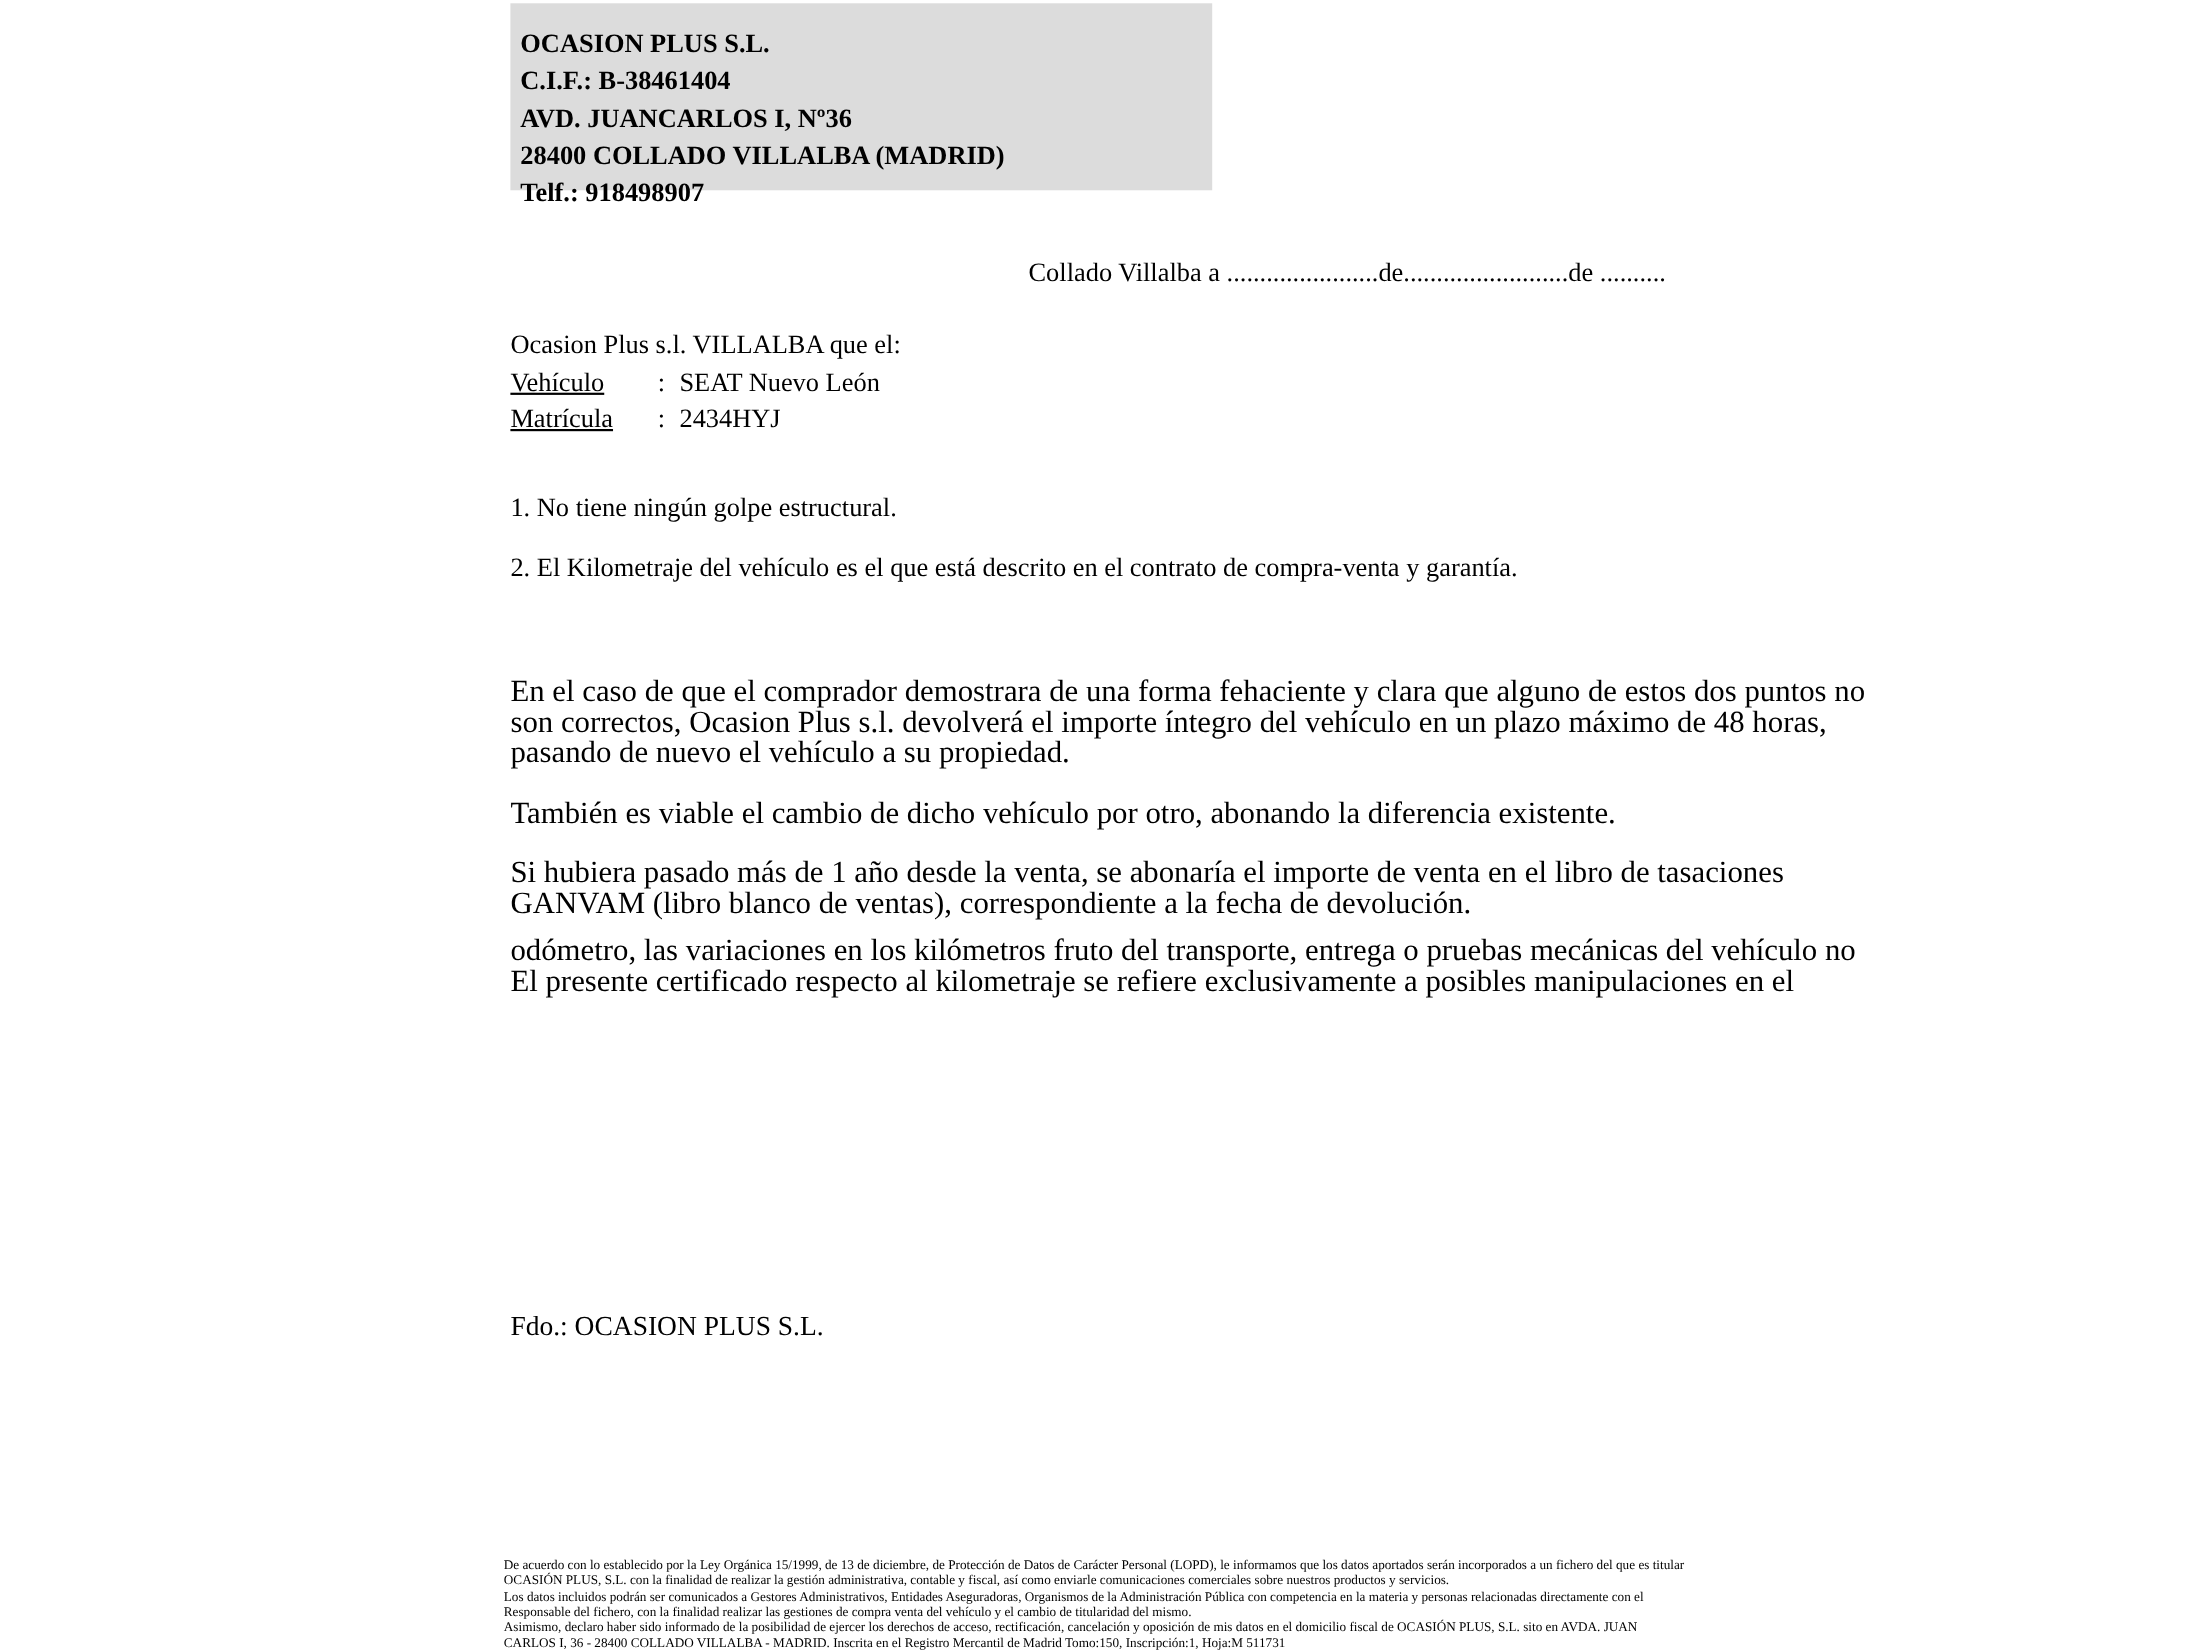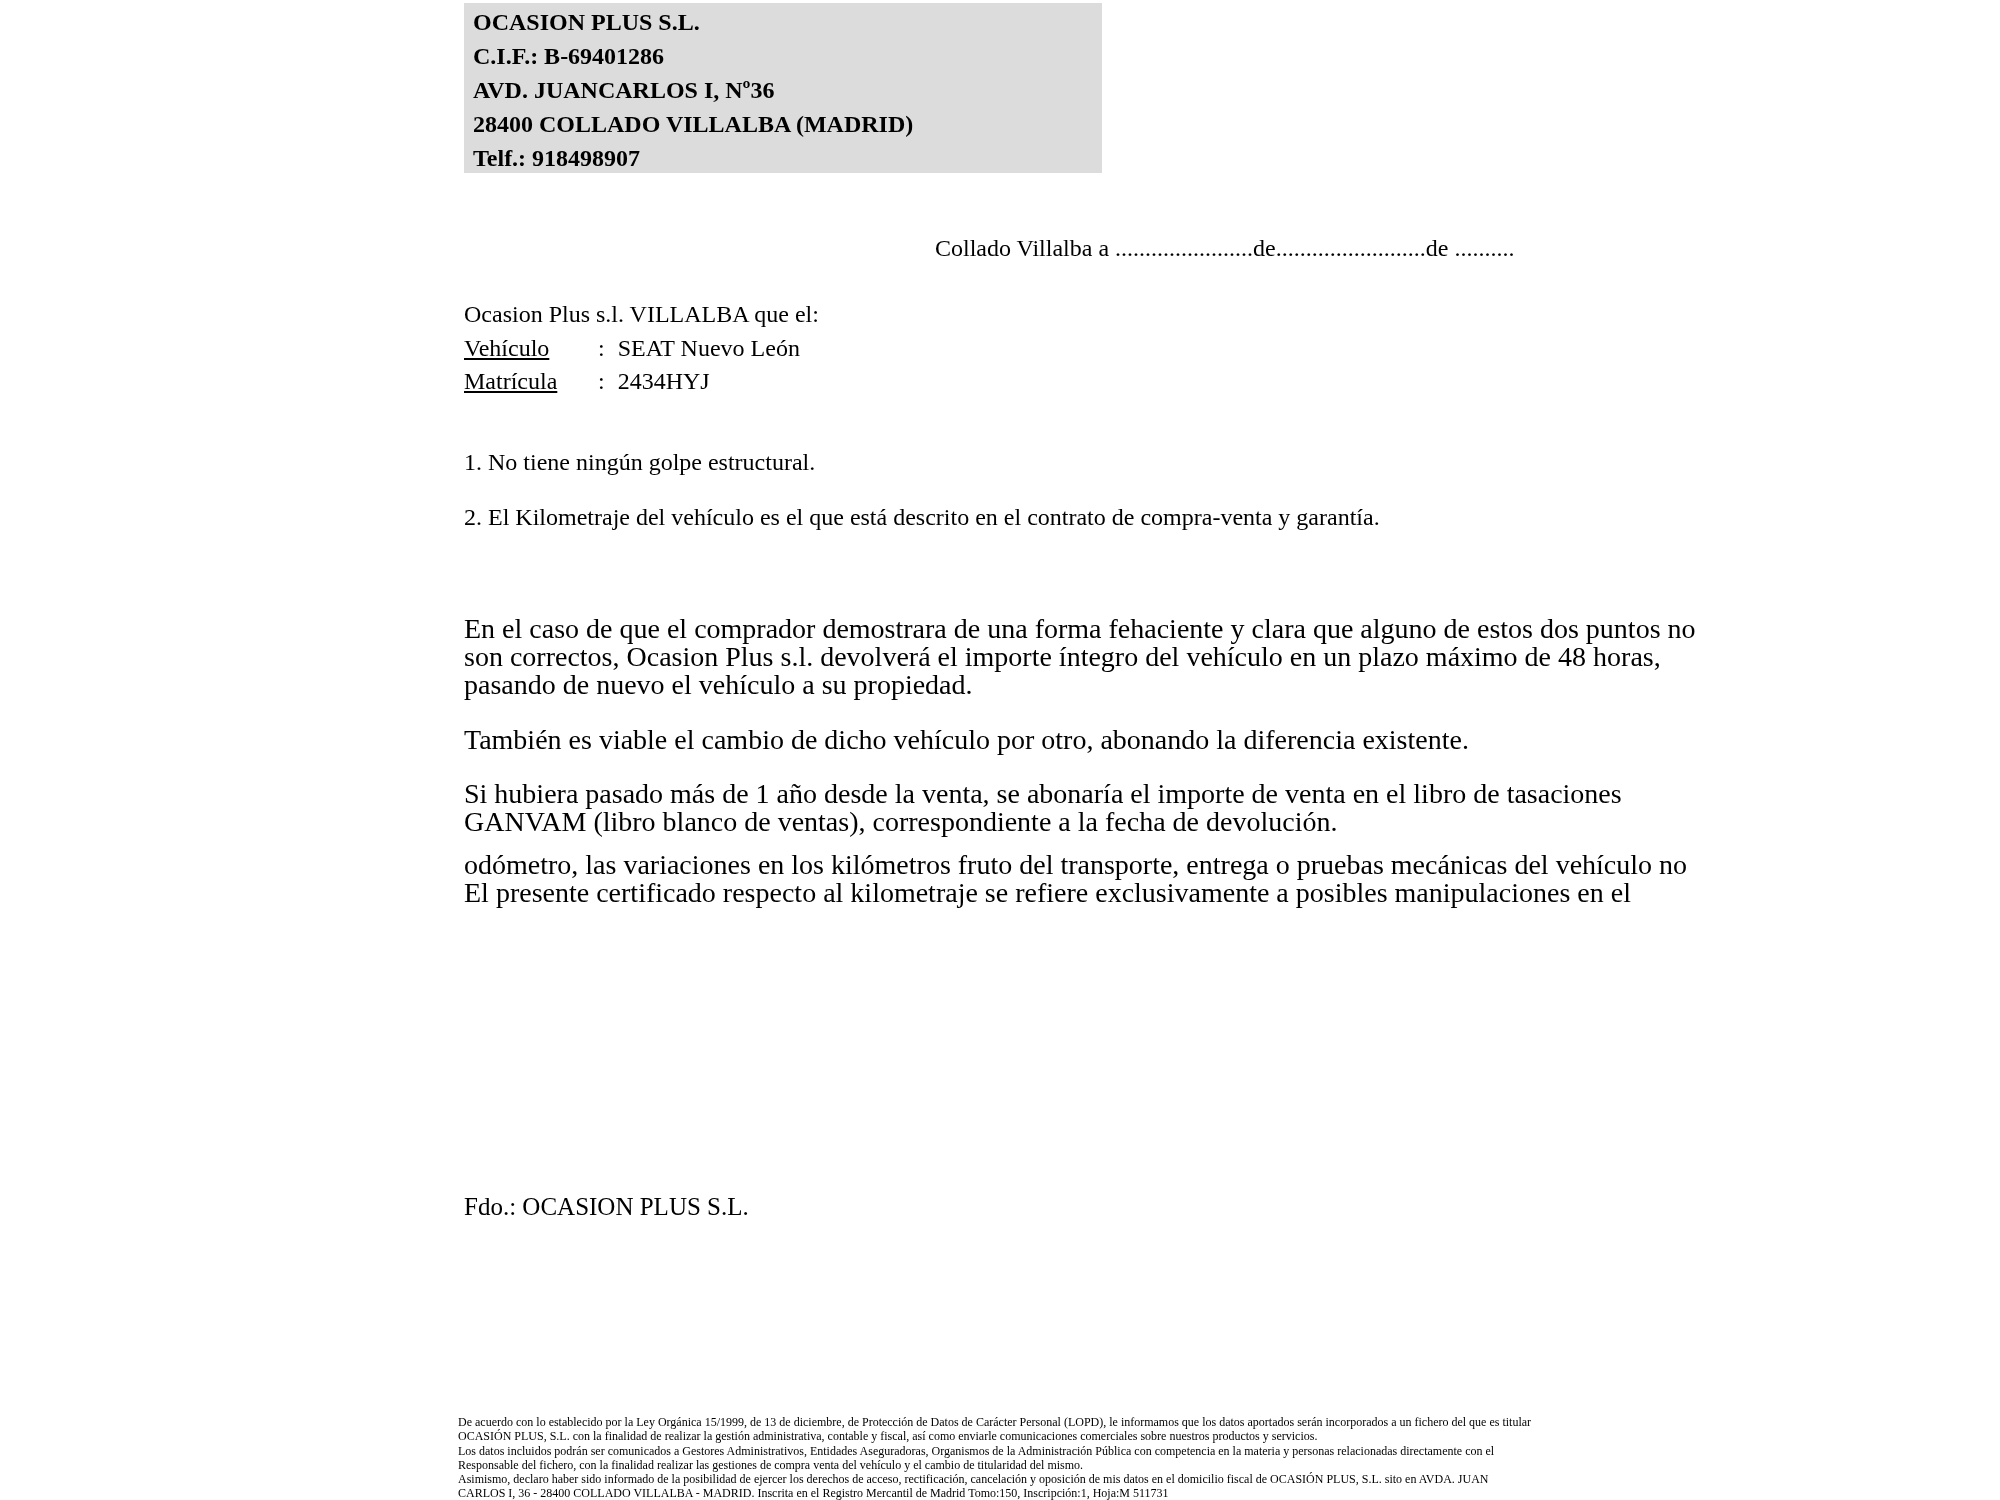--- a/index.html
+++ b/index.html
@@ -20,21 +20,21 @@
     font-family: "Liberation Serif", "DejaVu Serif", serif;
   }
   .header-block {
     position: absolute;
     left: 464px;
     top: 3px;
     width: 638px;
     height: 170px;
     background: #dcdcdc;
     box-sizing: border-box;
-    padding: 2px 0 0 9px;
+    padding: 20px 0 0 9px;
     font-weight: bold;
     font-size: 24px;
     line-height: 34px;
     white-space: nowrap;
   }
   .date-line {
     position: absolute;
     left: 935px;
     top: 235px;
     font-size: 24px;
@@ -85,21 +85,21 @@
     white-space: nowrap;
   }
 </style>
 </head>
 <body>
 
 <div class="page">
 
   <section class="header-block">
     <div>OCASION PLUS S.L.</div>
-    <div>C.I.F.: B-69401286</div>
+    <div>C.I.F.: B-38461404</div>
     <div>AVD. JUANCARLOS I, Nº36</div>
     <div>28400 COLLADO VILLALBA (MADRID)</div>
     <div>Telf.: 918498907</div>
   </section>
 
   <div class="date-line">Collado Villalba a .......................de.........................de ..........</div>
 
   <section class="certify">
     <div>Ocasion Plus s.l. VILLALBA que el:</div>
     <div>

